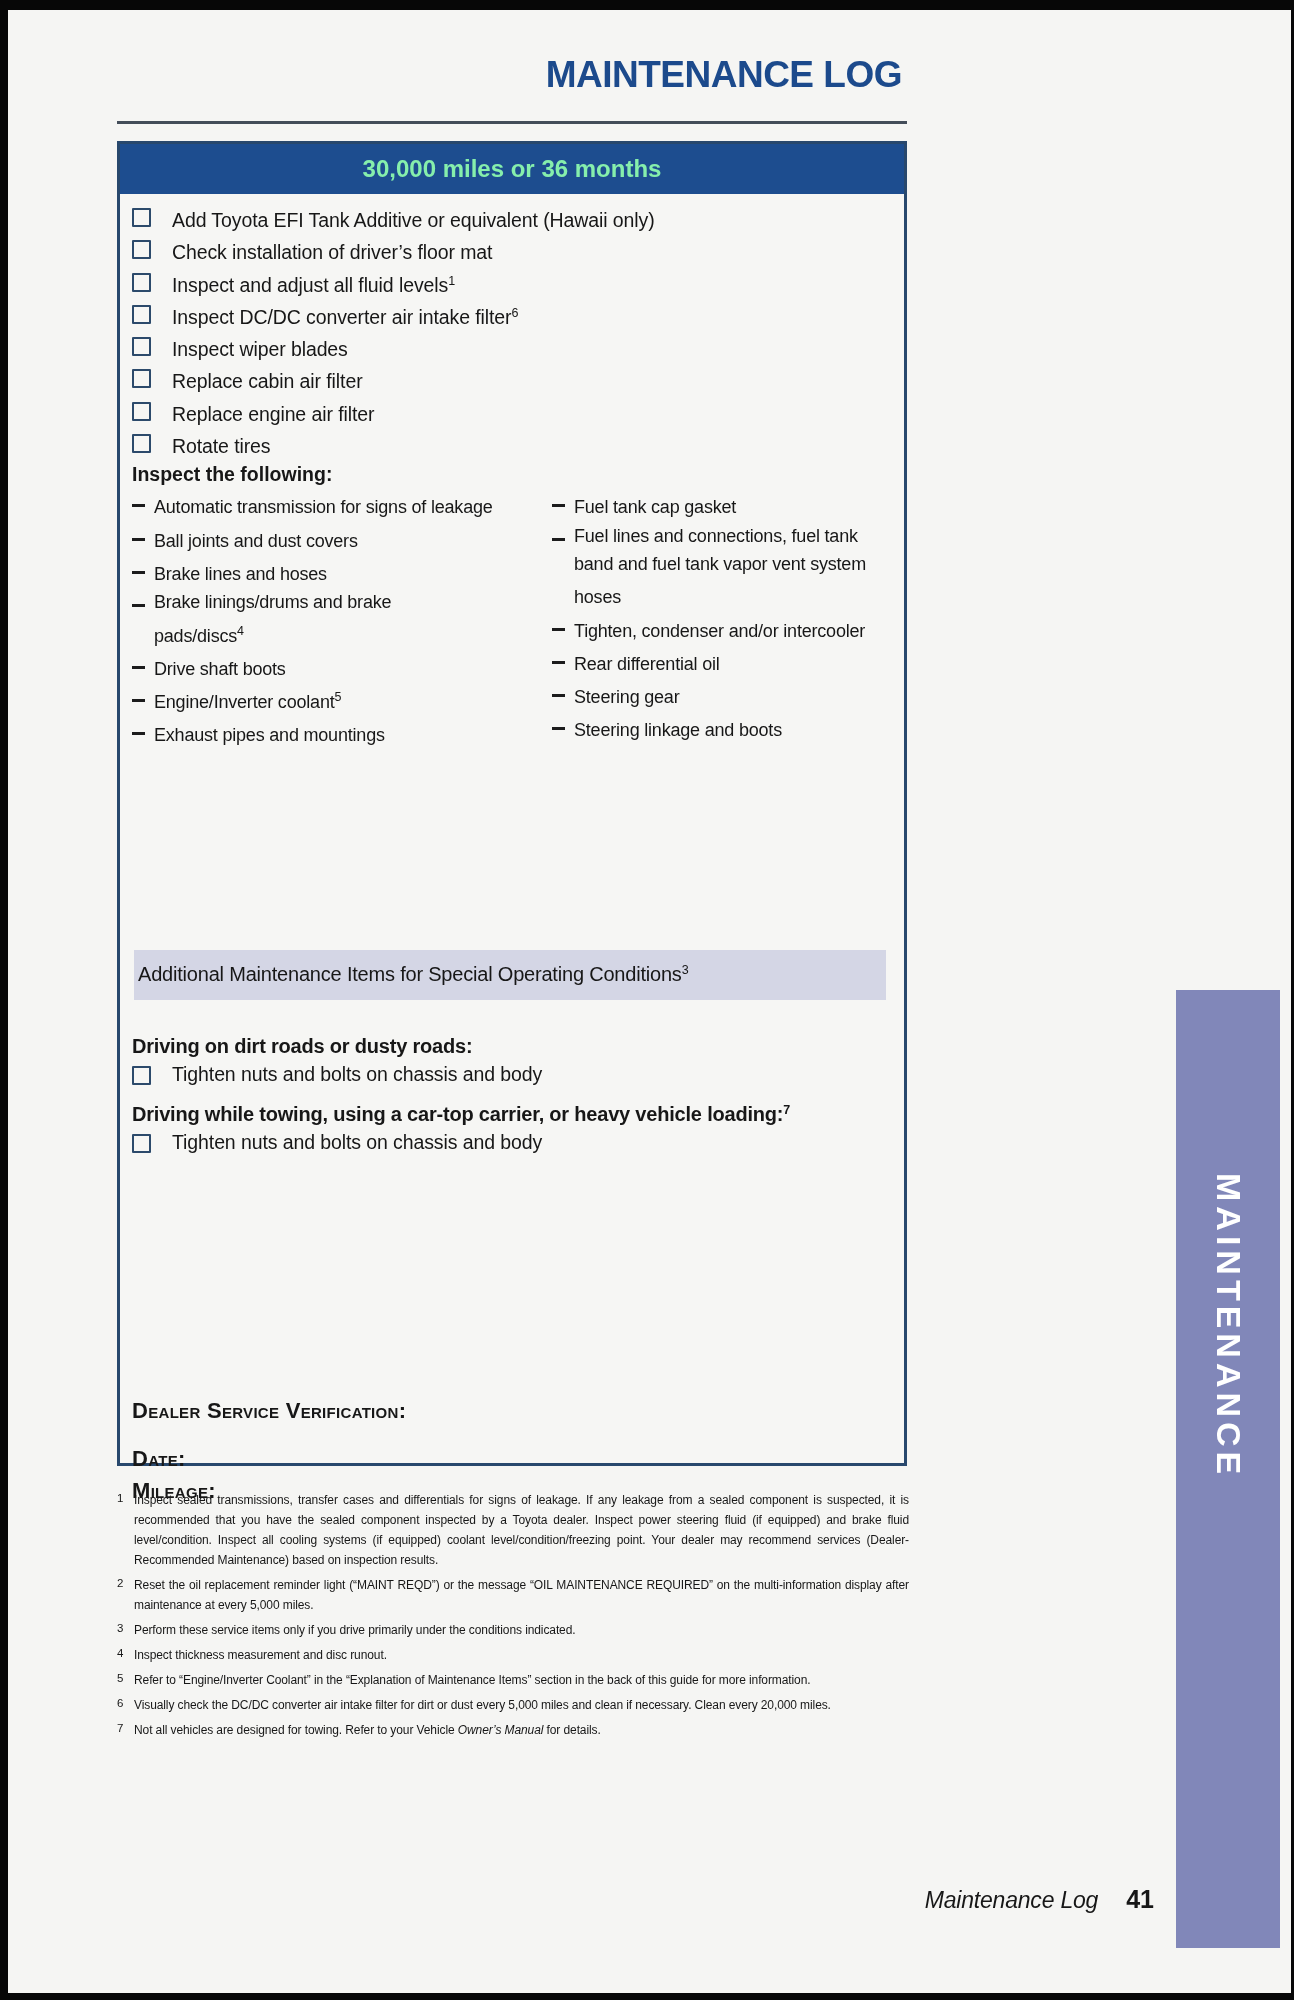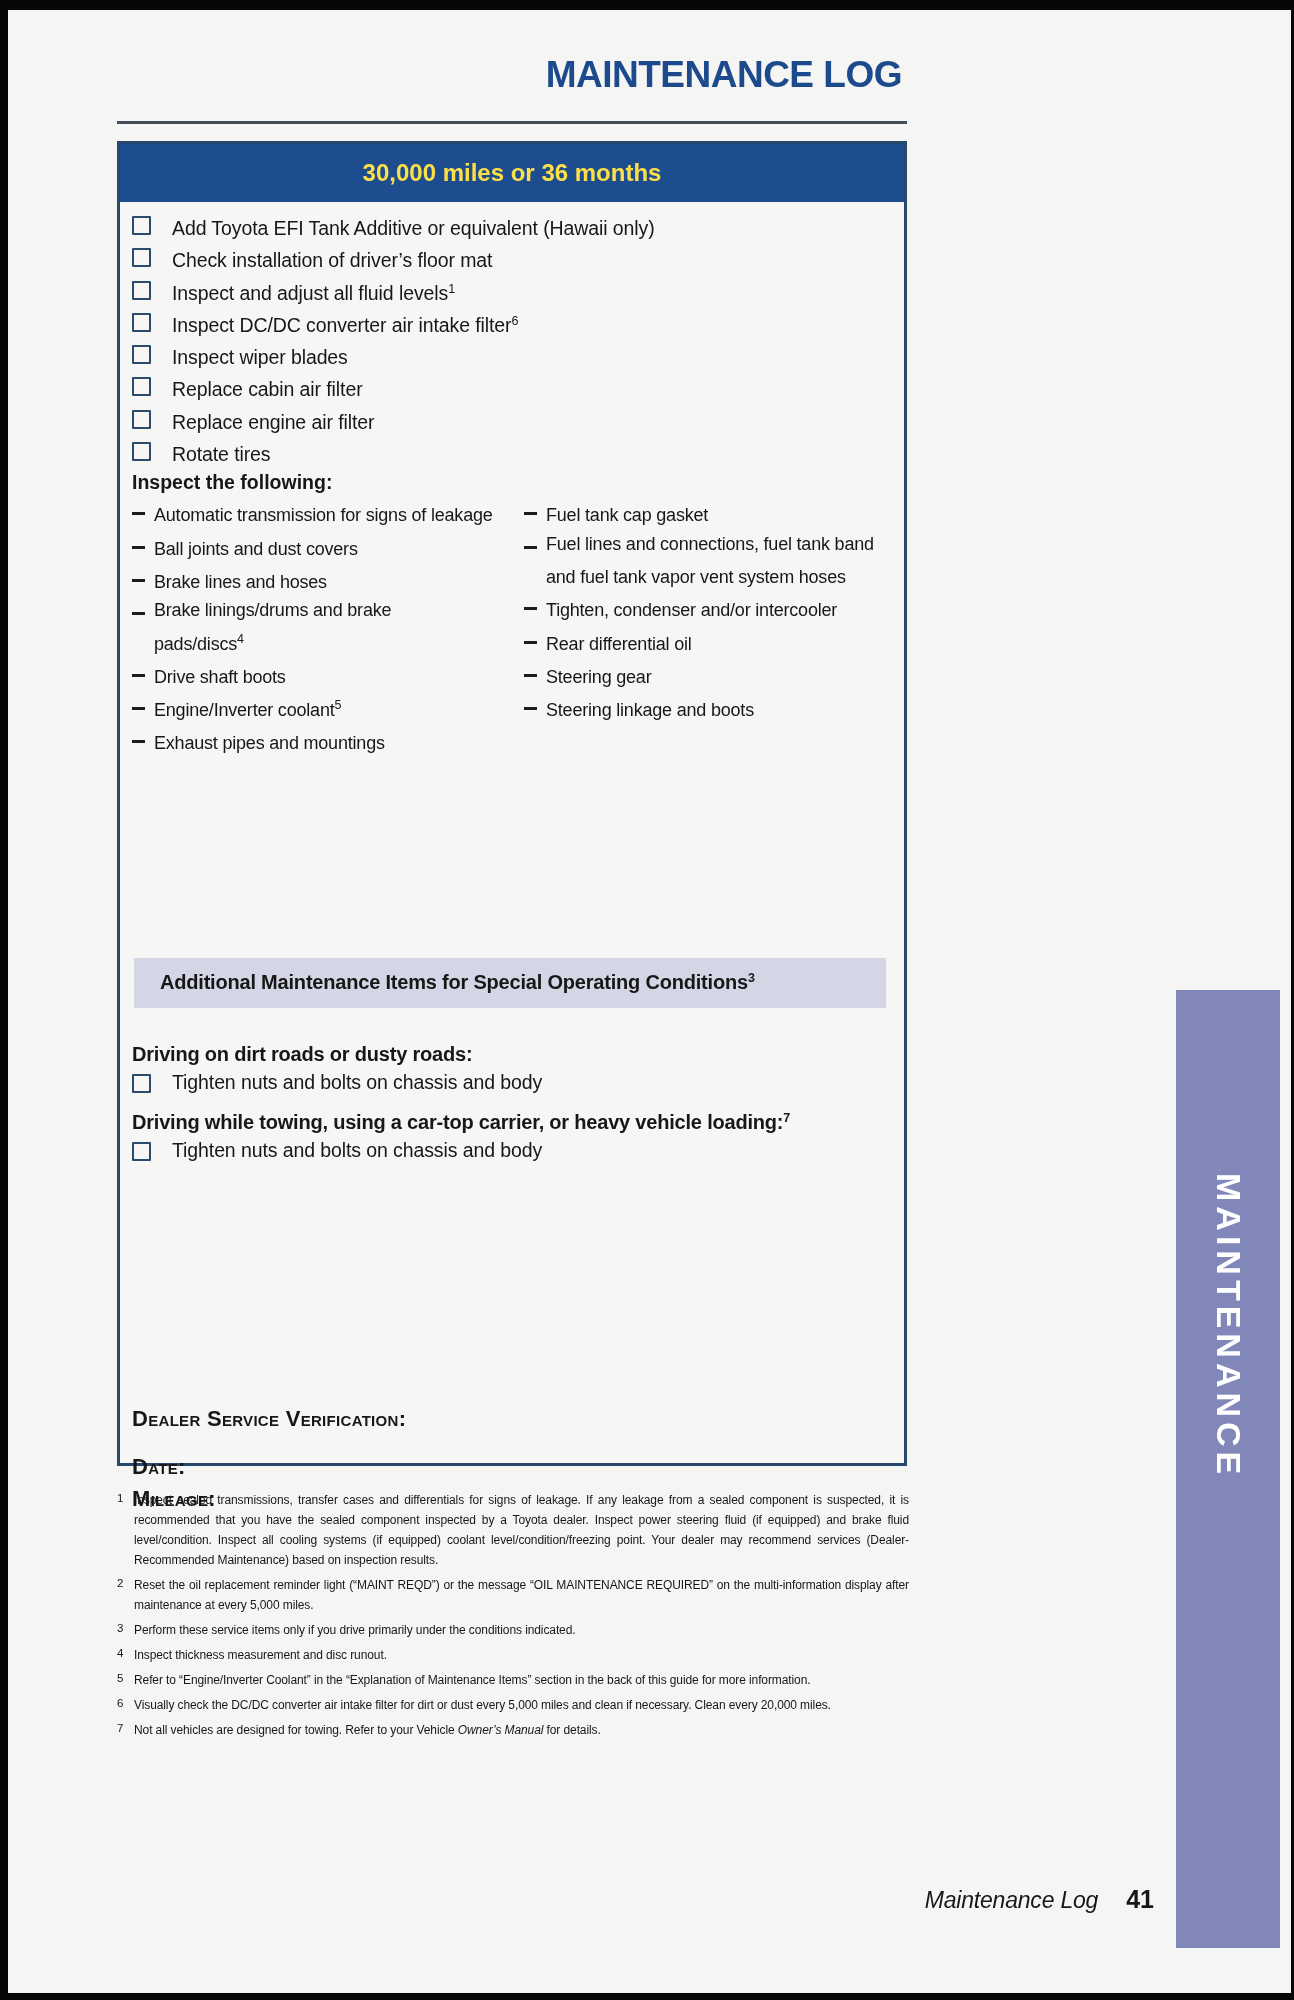--- a/index.html
+++ b/index.html
@@ -24,52 +24,52 @@
     position:absolute; top:121px; left:117px; width:790px; height:3px;
     background:#434d59;
   }
 
   
   .schedule-box{
     position:absolute; left:117px; top:141px; width:790px; height:1325px;
     border:3px solid #28486d; box-sizing:border-box; background:#f6f6f4;
   }
   .box-header{
-    height:58px; background:#1d4d8f; color:#fde047;
+    height:50px; background:#1d4d8f; color:#86efac;
     display:flex; align-items:center; justify-content:center;
     font-size:24px; font-weight:bold; letter-spacing:0px;
   }
   .box-content{padding:8px 14px 0 12px;}
 
   .check-row{display:flex; align-items:flex-start; gap:21px;}
   .checkbox{
     flex:none; width:15px; height:15px; margin-top:6px;
     border:2px solid #2c4a6b; background:transparent; border-radius:1px;
   }
   .check-label{font-size:19.5px; line-height:28.3px; letter-spacing:-0.1px;}
 
   .inspect-heading{font-size:19.5px; font-weight:bold; line-height:28px;}
 
-  .inspect-cols{display:flex;}
+  .inspect-cols{display:flex;gap:28px;}
   .col-left{width:392px; flex:none;}
   .col-right{flex:1;}
   .dash-row{display:flex; gap:9px;}
   .dash{
     flex:none; width:13px; height:3px; background:#1c1c1c; margin-top:16px;
   }
   .dash-label{font-size:18px; line-height:28.3px; letter-spacing:-0.2px;}
   .col-left .dash-row:nth-child(4) .dash-label{max-width:240px;}
 
   sup.fref{font-size:12.5px; vertical-align:7px; letter-spacing:0;}
 
   .banner{
     margin-top:200px; margin-left:2px; margin-right:4px; height:50px;
     background:#d4d6e5; display:flex; align-items:center;
-    padding-left:26px; box-sizing:border-box;
-    font-size:20px; font-weight:bold; letter-spacing:-0.2px;
+    padding-left:4px; box-sizing:border-box;
+    font-size:20px; font-weight:normal; letter-spacing:-0.2px;
   }
 
   .cond-heading{font-size:20px; font-weight:bold; line-height:28px; letter-spacing:-0.2px;}
   .cond-heading.first{margin-top:28px;}
   .cond-heading.second{margin-top:8px;}
 
   .verification{margin-top:241px;}
   .ver-line{
     font-weight:bold; font-variant:small-caps; font-size:22px;
     line-height:28px; letter-spacing:0.3px;

